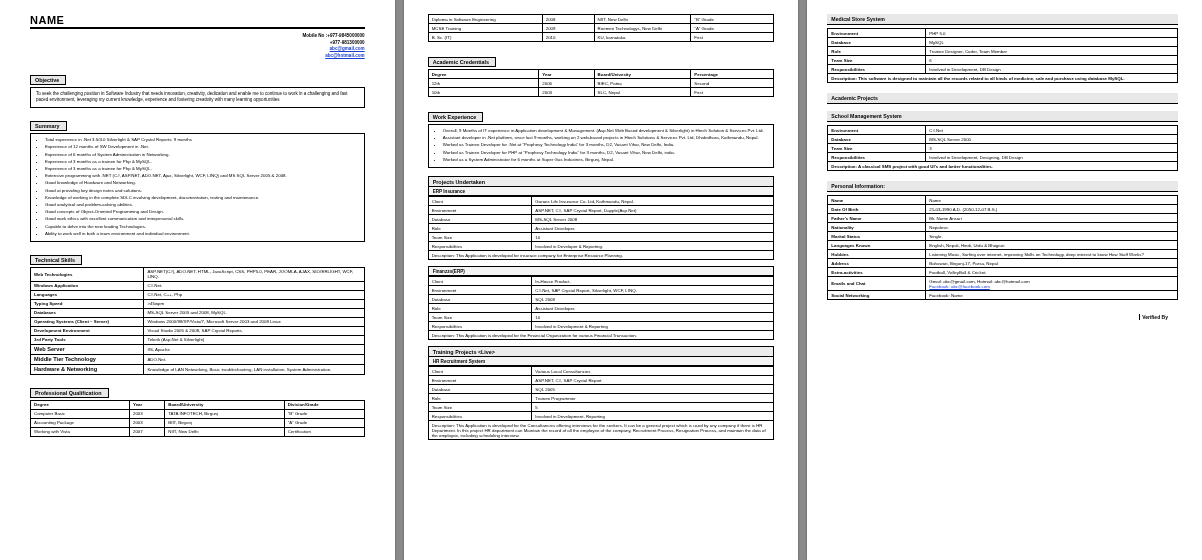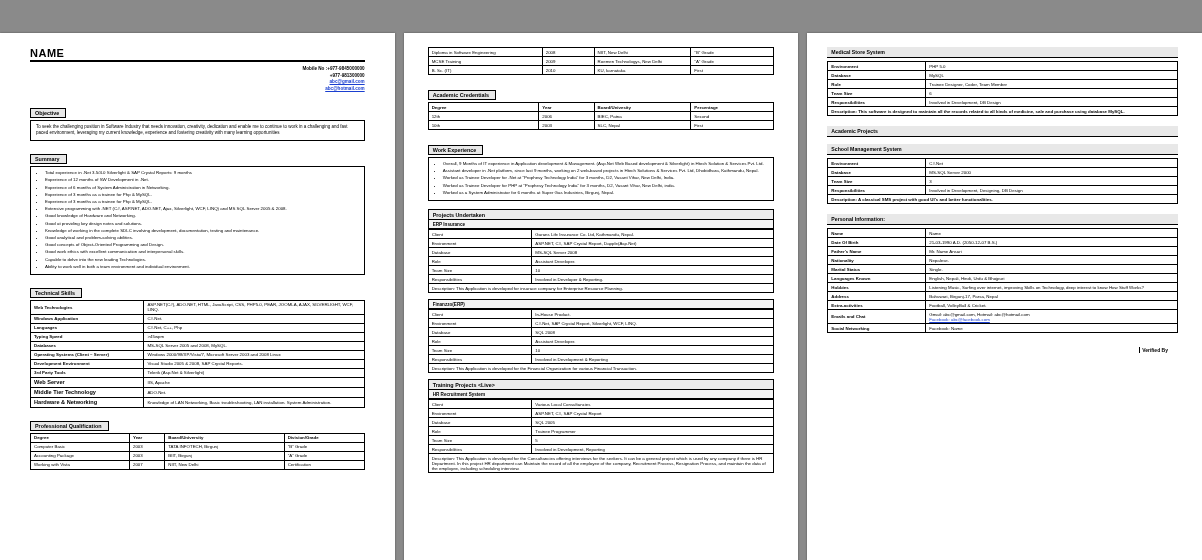--- a/index.html
+++ b/index.html
@@ -3,21 +3,21 @@
 <meta charset="utf-8">
 <style>
   * { box-sizing: border-box; }
   html, body { margin:0; padding:0; }
   body {
     width: 1202px; height: 560px;
     background: #8a8a8a;
     font-family: "Liberation Sans", sans-serif;
     overflow: hidden;
   }
-  .pages { display:flex; gap:9px; padding:0; height:492px;margin-top:33px; }
+  .pages { display:flex; gap:9px; padding:0; height:492px; }
   .page {
     background:#fff; width:395px; height:560px; overflow:hidden;
     position:relative; padding:14px 24px 0 24px;
     box-shadow: 0 0 2px rgba(0,0,0,.4);
   }
   .page.p1 { padding:14px 30px 0 30px; }
   .page.p3 { padding:14px 24px 0 20px; }
 
   
   .hdr-name {

